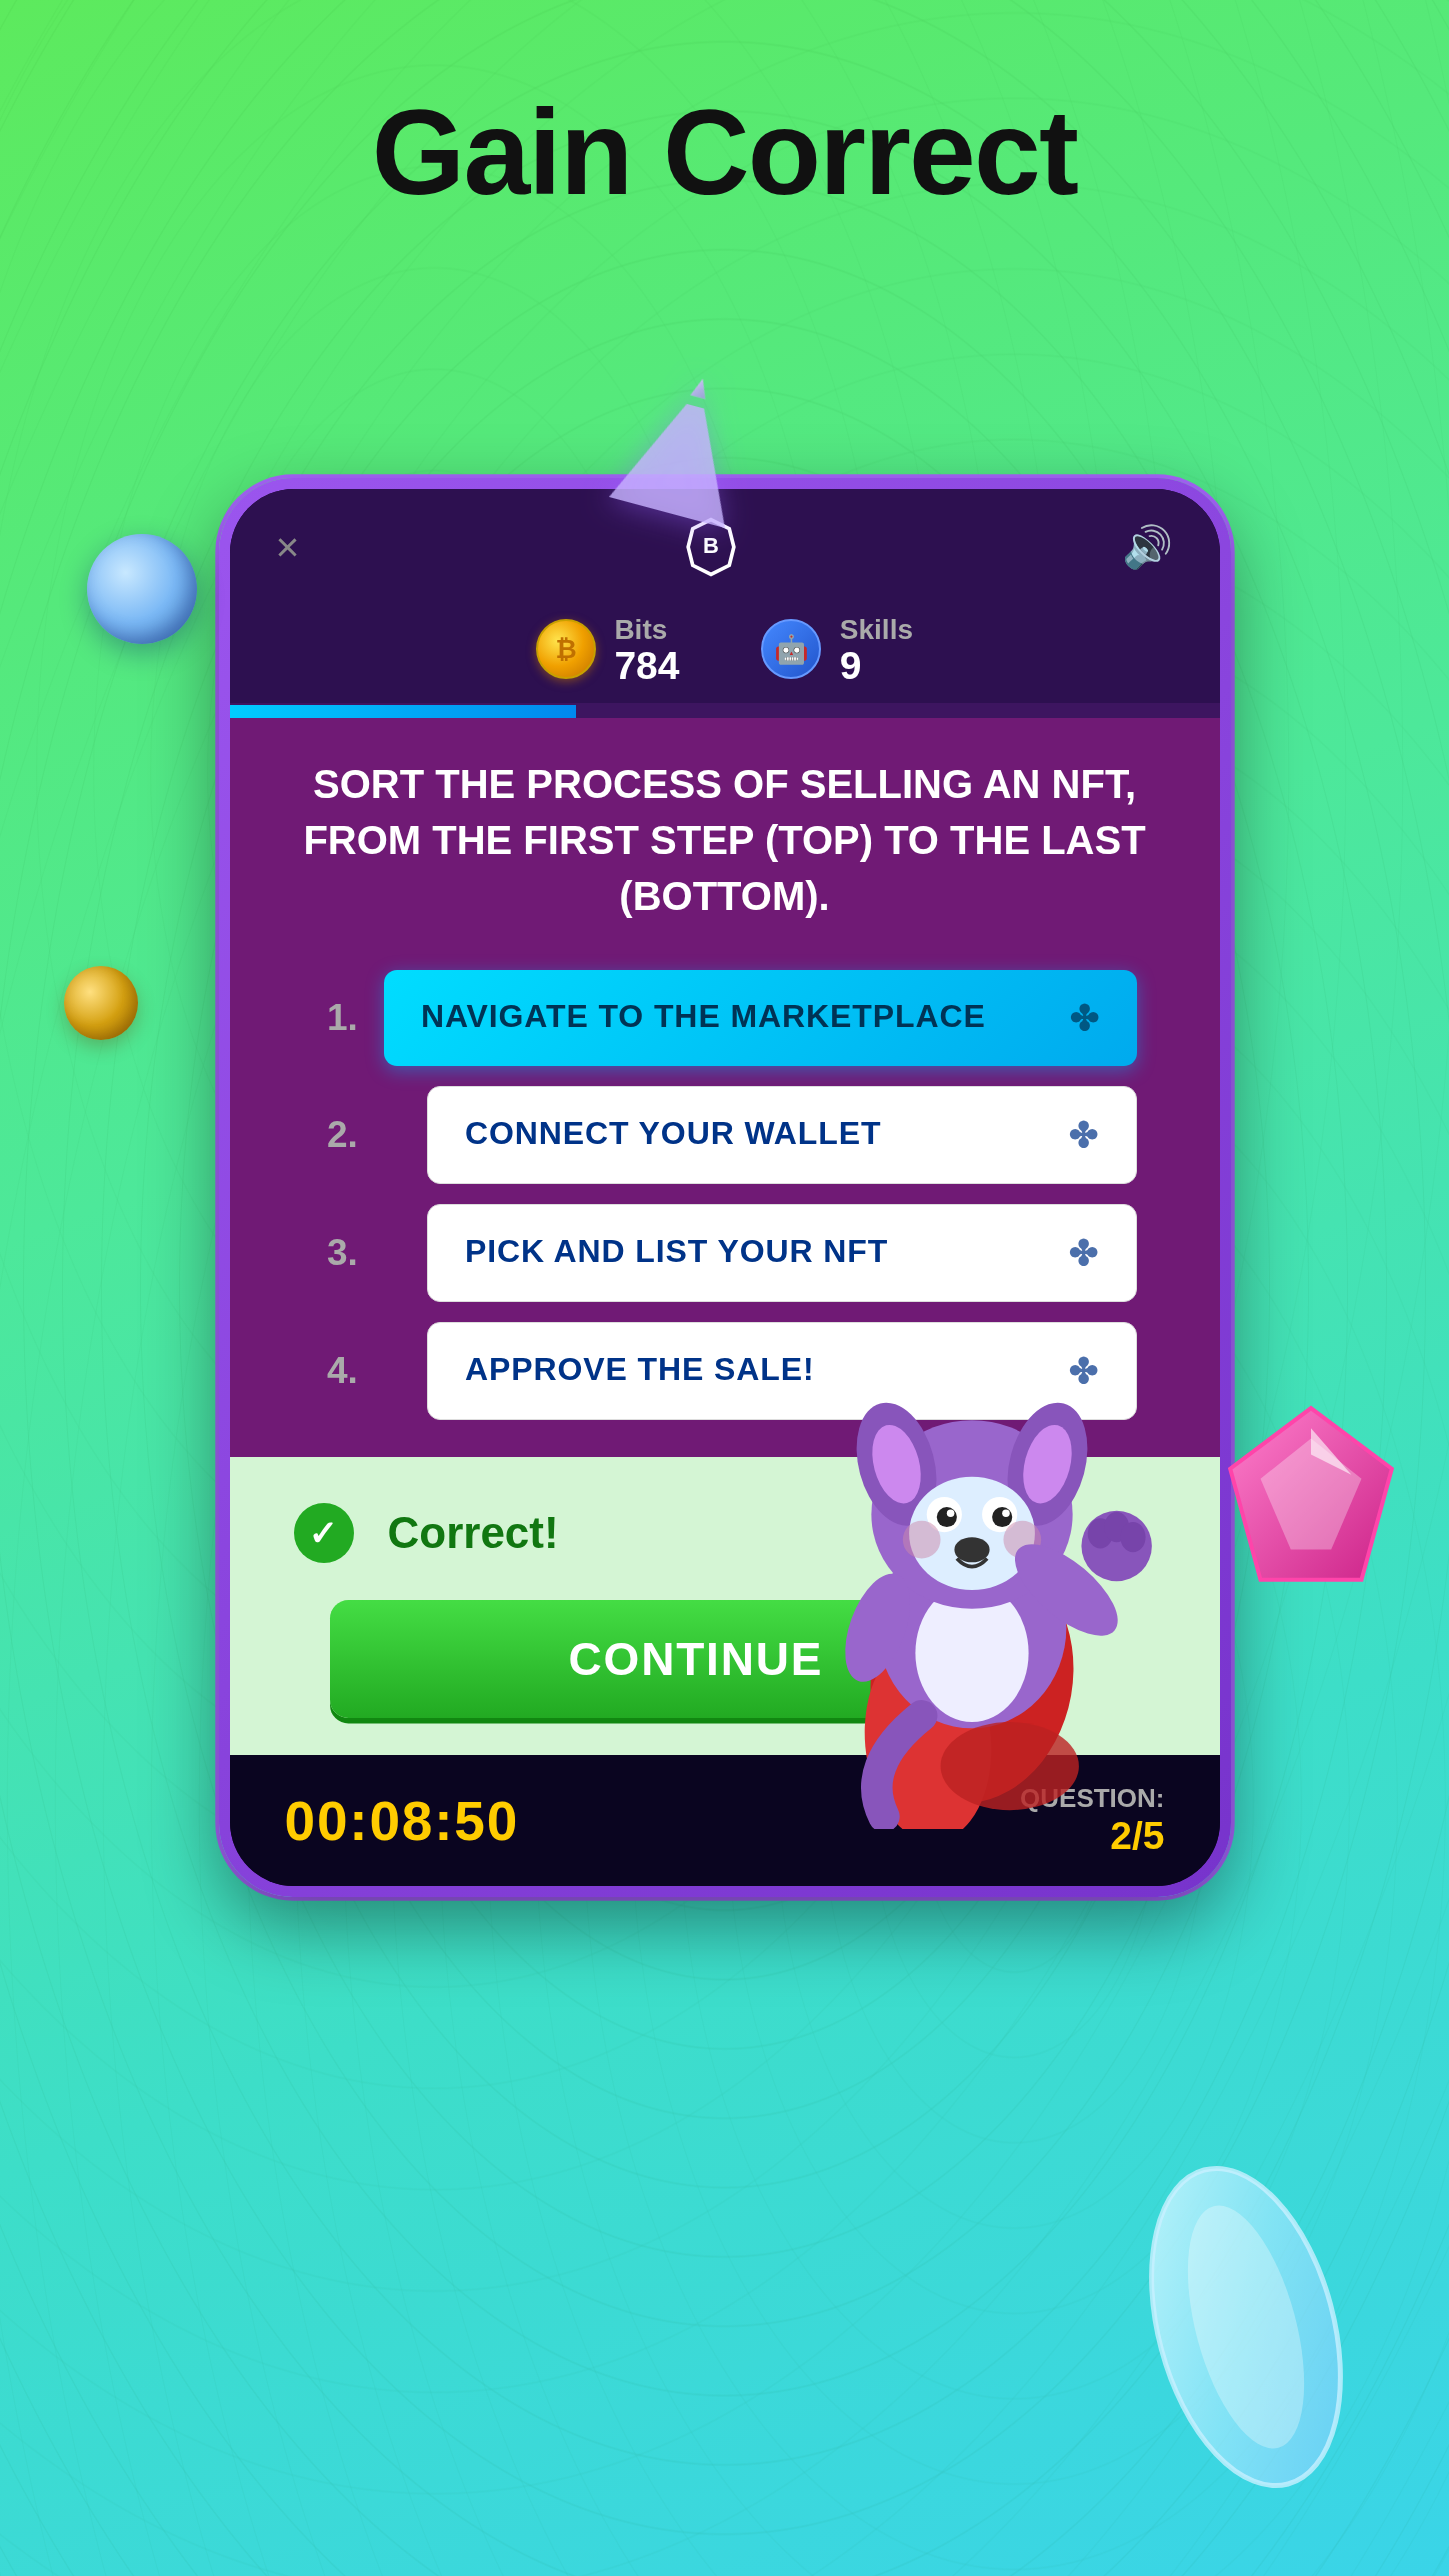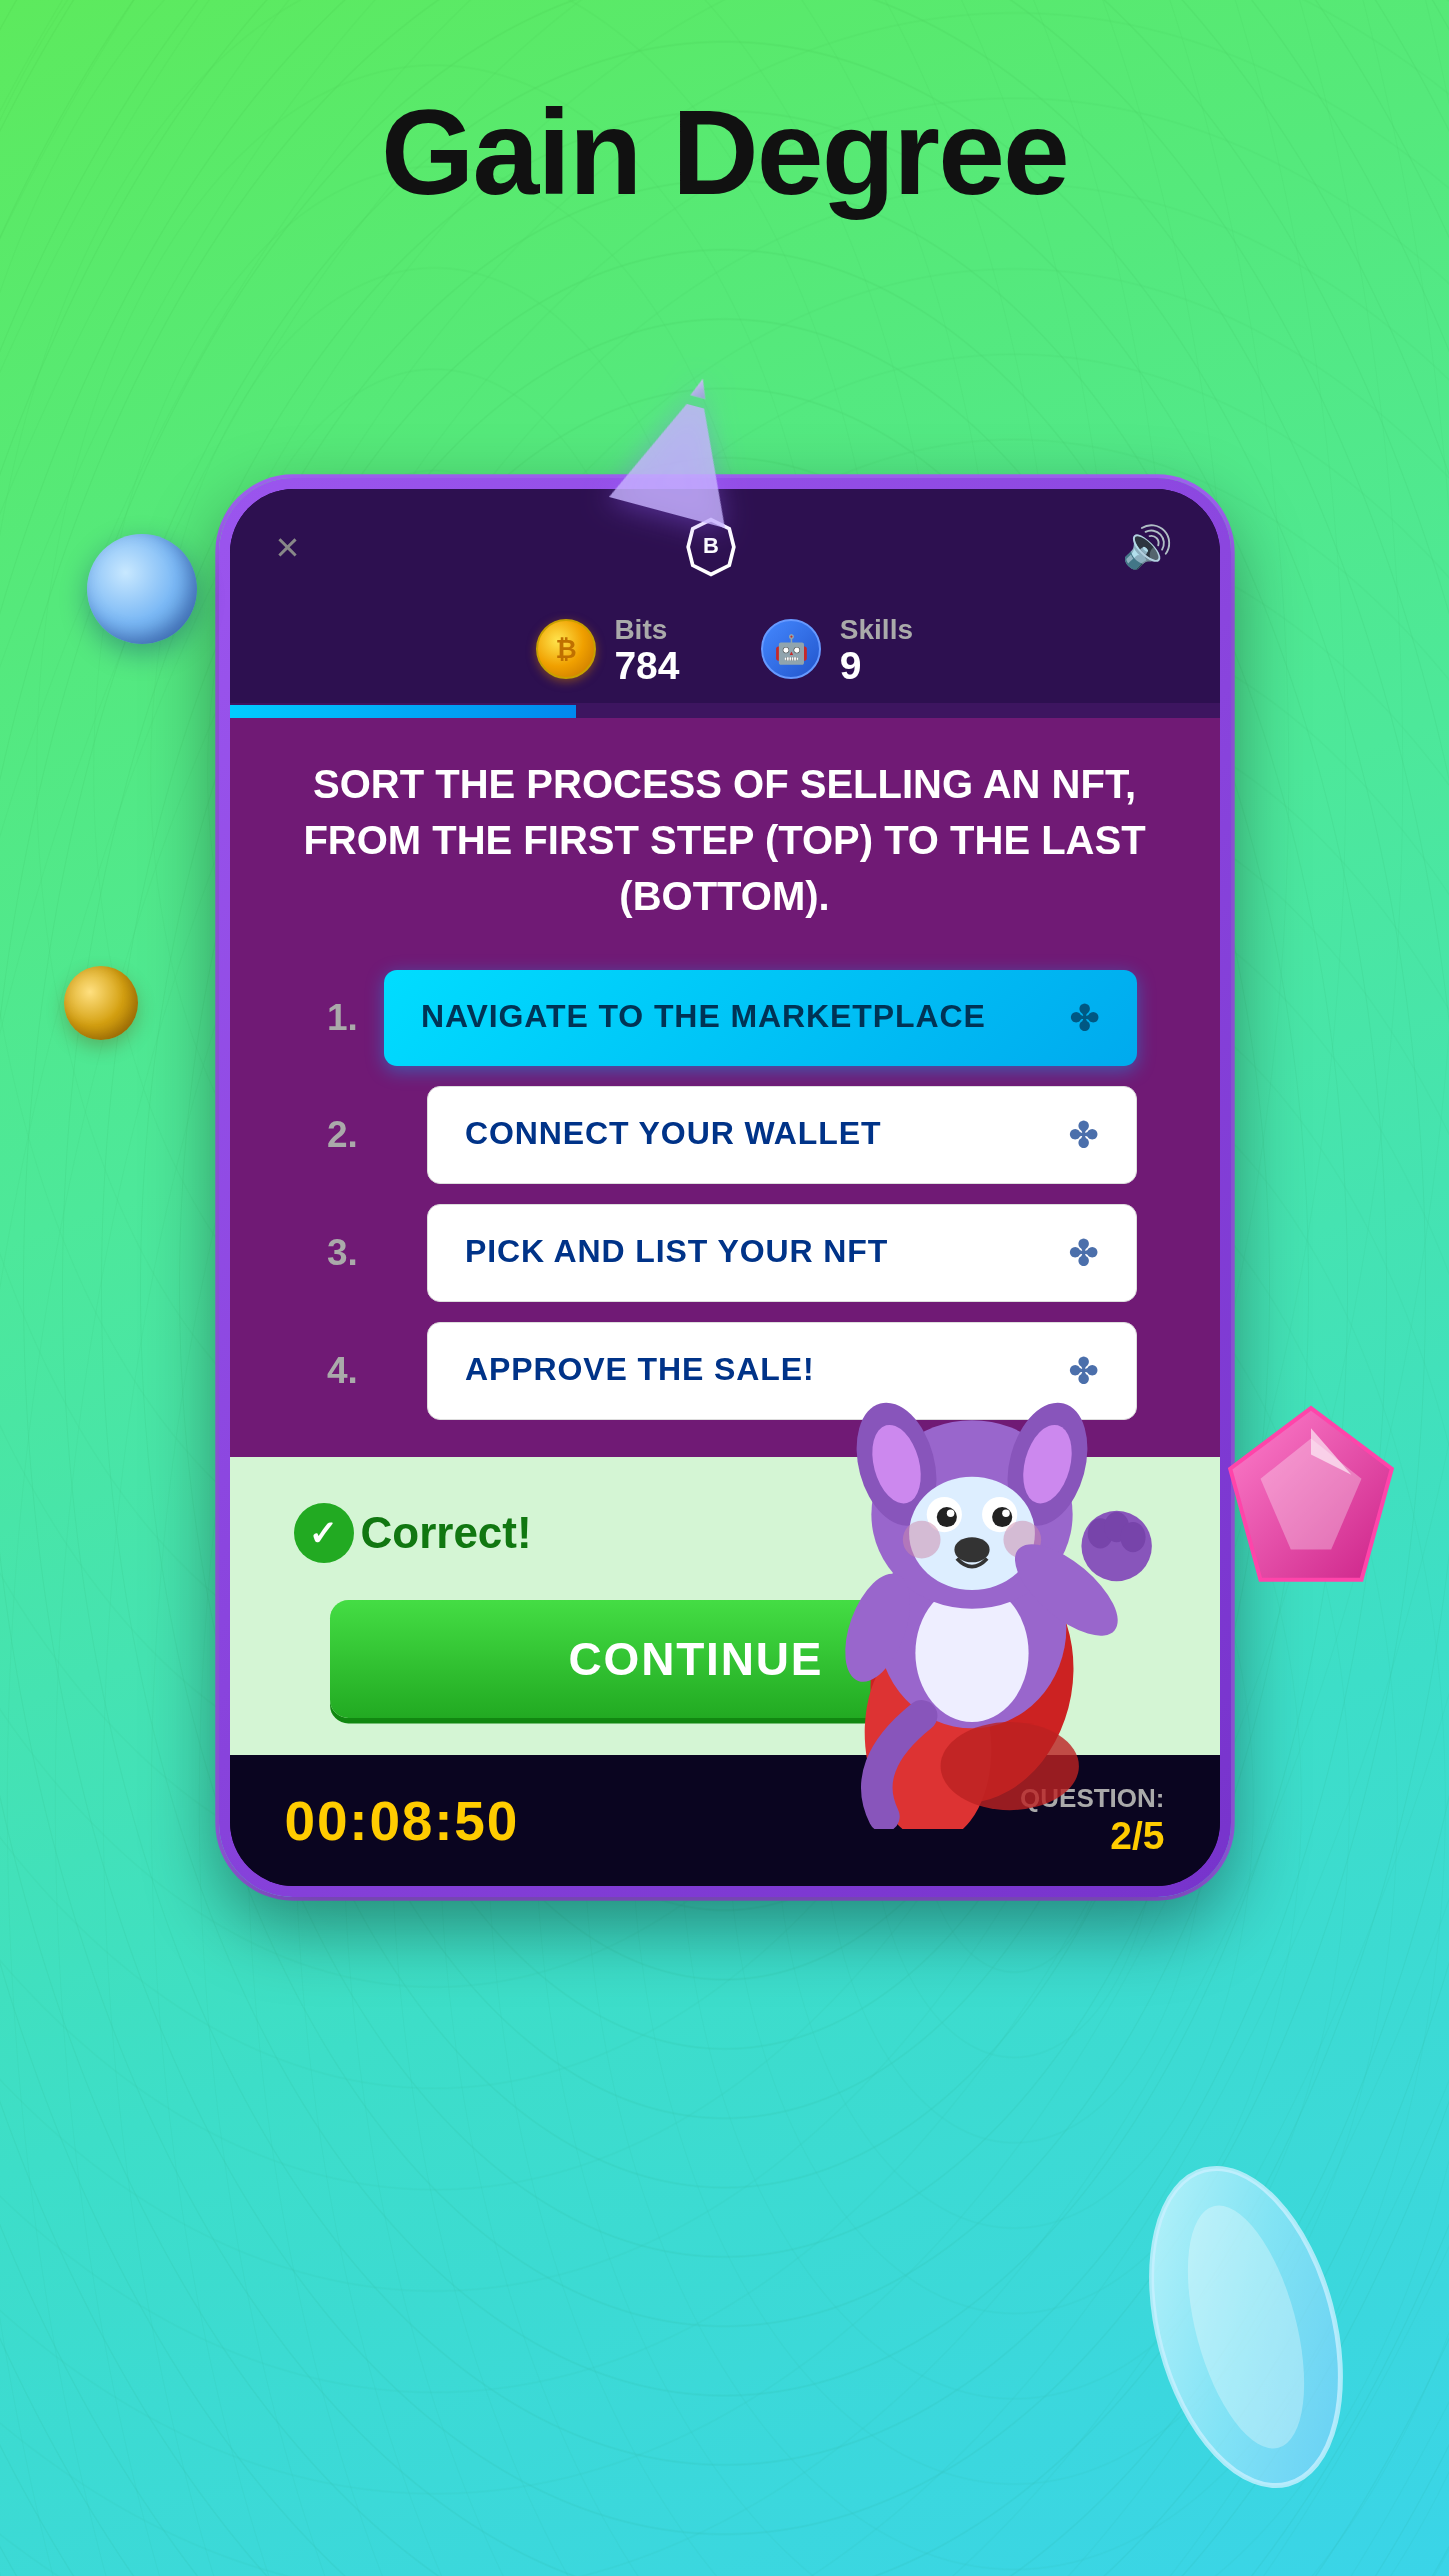--- a/index.html
+++ b/index.html
@@ -296,21 +296,21 @@
     .correct-panel {
       background: #d4f5d4;
       padding: 46px 64px 37px;
       position: relative;
       min-height: 258px;
     }
 
     .correct-badge {
       display: flex;
       align-items: center;
-      gap: 7px;
+      gap: 34px;
       margin-bottom: 37px;
     }
 
     .correct-check {
       width: 60px;
       height: 60px;
       border-radius: 50%;
       background: #22aa22;
       display: flex;
       align-items: center;
@@ -393,21 +393,21 @@
     .dog-svg {
       width: 100%;
       height: 100%;
     }
   </style>
 </head>
 <body>
 
 <div class="topo-overlay"></div>
 
-<h1 class="page-title">Gain Degree</h1>
+<h1 class="page-title">Gain Correct</h1>
 
 <div class="deco-sphere-blue"></div>
 <div class="deco-sphere-gold"></div>
 
 <svg class="deco-cone" style="position:absolute; top:368px; left:626px; width:120px; height:147px; z-index:20;" viewBox="0 0 130 160">
   <defs>
     <linearGradient id="coneGrad" x1="0%" y1="0%" x2="100%" y2="100%">
       <stop offset="0%" style="stop-color:#e8d0ff;stop-opacity:0.9"></stop>
       <stop offset="50%" style="stop-color:#c8a8ff;stop-opacity:0.8"></stop>
       <stop offset="100%" style="stop-color:#b090ee;stop-opacity:0.7"></stop>

